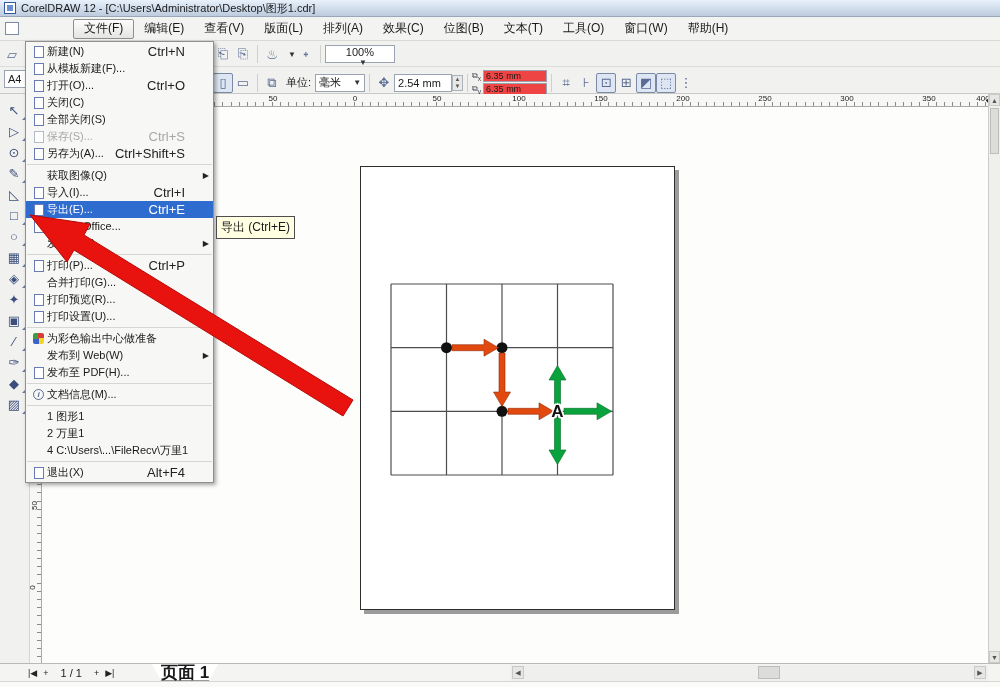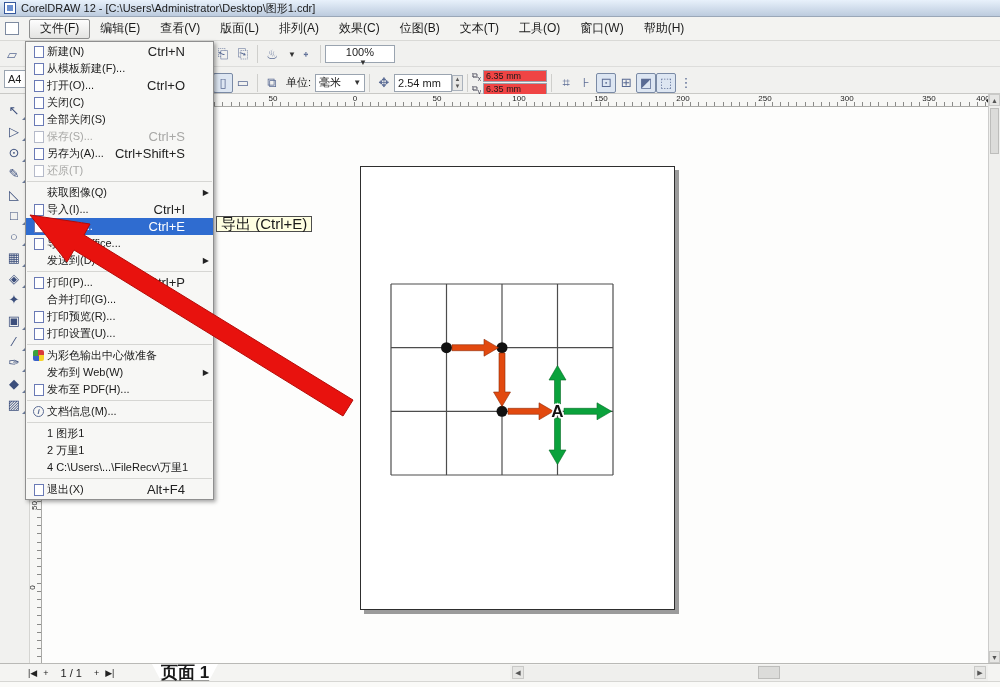--- a/index.html
+++ b/index.html
@@ -9,21 +9,21 @@
 
   
   .titlebar { position:absolute; left:0; top:0; width:1000px; height:17px; background:linear-gradient(#e8f1fb,#bccbde); border-bottom:1px solid #9aa7b8; display:flex; align-items:center; padding:0 4px; font-size:11px; }
   .titlebar .appicon { width:12px; height:12px; border:1px solid #35589d; background:#fff; margin-right:5px; position:relative; }
   .titlebar .appicon:before { content:""; position:absolute; left:2px; top:2px; width:6px; height:6px; background:#6a8fd0; }
 
   
   .menubar { position:absolute; left:0; top:17px; width:1000px; height:24px; background:#f3f3f1; border-bottom:1px solid #d9d9d6; display:flex; align-items:center; }
   .mdi-icon { width:14px; height:13px; border:1px solid #7d8aa0; background:#fff; margin:0 10px 0 5px; }
   .menubar .mitem { padding:3px 10px; height:20px; display:flex; align-items:center; }
-  .menubar .mitem.active { border:1px solid #8e8f8f; background:linear-gradient(#fdfdfd,#e4e4e2); border-radius:2px; }
+  .menubar .mitem.active { border:1px solid #8e8f8f; background:linear-gradient(#fdfdfd,#e4e4e2); border-radius:2px;margin-left:44px; }
 
   
   .tb1 { position:absolute; left:0; top:41px; width:1000px; height:26px; background:#f1f1ef; border-bottom:1px solid #dddddb; }
   .tb2 { position:absolute; left:0; top:67px; width:1000px; height:27px; background:#f1f1ef; border-bottom:1px solid #c9c9c6; }
   .ic { display:inline-flex; align-items:center; justify-content:center; width:20px; height:20px; color:#5a6b94; font-size:13px; }
   .icbtn { border:1px solid transparent; border-radius:2px; }
   .icbtn.pressed { border:1px solid #7a8aa5; background:#dde6f2; }
   .vsep { display:inline-block; width:1px; height:18px; background:#cfcfcc; margin:0 4px; vertical-align:middle; }
   .combo { display:inline-flex; align-items:center; justify-content:space-between; background:#fff; border:1px solid #9aa4b0; height:18px; padding:0 3px; font-size:11px; }
   .caret { font-size:8px; color:#333; margin-left:6px; }
@@ -74,21 +74,21 @@
   .mi .sub { position:absolute; right:4px; font-size:8px; color:#222; }
   .mi.disabled .lbl, .mi.disabled .sc { color:#a8a8a6; }
   .mi.disabled .doc { border-color:#b5bac9; }
   .mi.hl { background:#2f6cd0; color:#fff; }
   .mi.hl .lbl, .mi.hl .sc { color:#fff; }
   .msep { height:1px; background:#d6d6d3; margin:2px 1px; }
   .ic-colors { width:11px; height:11px; background:conic-gradient(#d93a3a 0 25%,#f5d327 0 50%,#3a62c9 0 75%,#3aa13c 0); border-radius:2px; }
   .ic-info { width:11px; height:11px; border:1px solid #5a6b94; border-radius:50%; font-size:8px; color:#5a6b94; display:flex; align-items:center; justify-content:center; font-style:italic; font-weight:bold; }
 
   
-  .tooltip { position:absolute; left:216px; top:216px; height:16px; background:#ffffe1; border:1px solid #4d4d4d; font-size:15px; display:flex; align-items:center; padding:0 4px; z-index:40; white-space:nowrap; }
+  .tooltip { position:absolute; left:216px; top:216px; height:23px; background:#ffffe1; border:1px solid #4d4d4d; font-size:12px; display:flex; align-items:center; padding:0 4px; z-index:40; white-space:nowrap; }
 
   .overlay { position:absolute; left:0; top:0; width:1000px; height:687px; pointer-events:none; z-index:50; }
 </style>
 </head>
 <body>
 
 <div class="app">
 
   <div class="titlebar">
     <span class="appicon"></span>
@@ -360,26 +360,20 @@
         <span class="lbl">保存(S)...</span>
         <span class="sc">Ctrl+S</span>
       </div>
     <div class="mi">
         <span class="mi-ic">
           <span class="doc"></span>
         </span>
         <span class="lbl">另存为(A)...</span>
         <span class="sc">Ctrl+Shift+S</span>
       </div>
-    <div class="mi disabled">
-        <span class="mi-ic">
-          <span class="doc"></span>
-        </span>
-        <span class="lbl">还原(T)</span>
-      </div>
     <div class="msep"></div>
     <div class="mi">
         <span class="mi-ic"></span>
         <span class="lbl">获取图像(Q)</span>
         <span class="sub">▶</span>
       </div>
     <div class="mi">
         <span class="mi-ic">
           <span class="doc"></span>
         </span>

